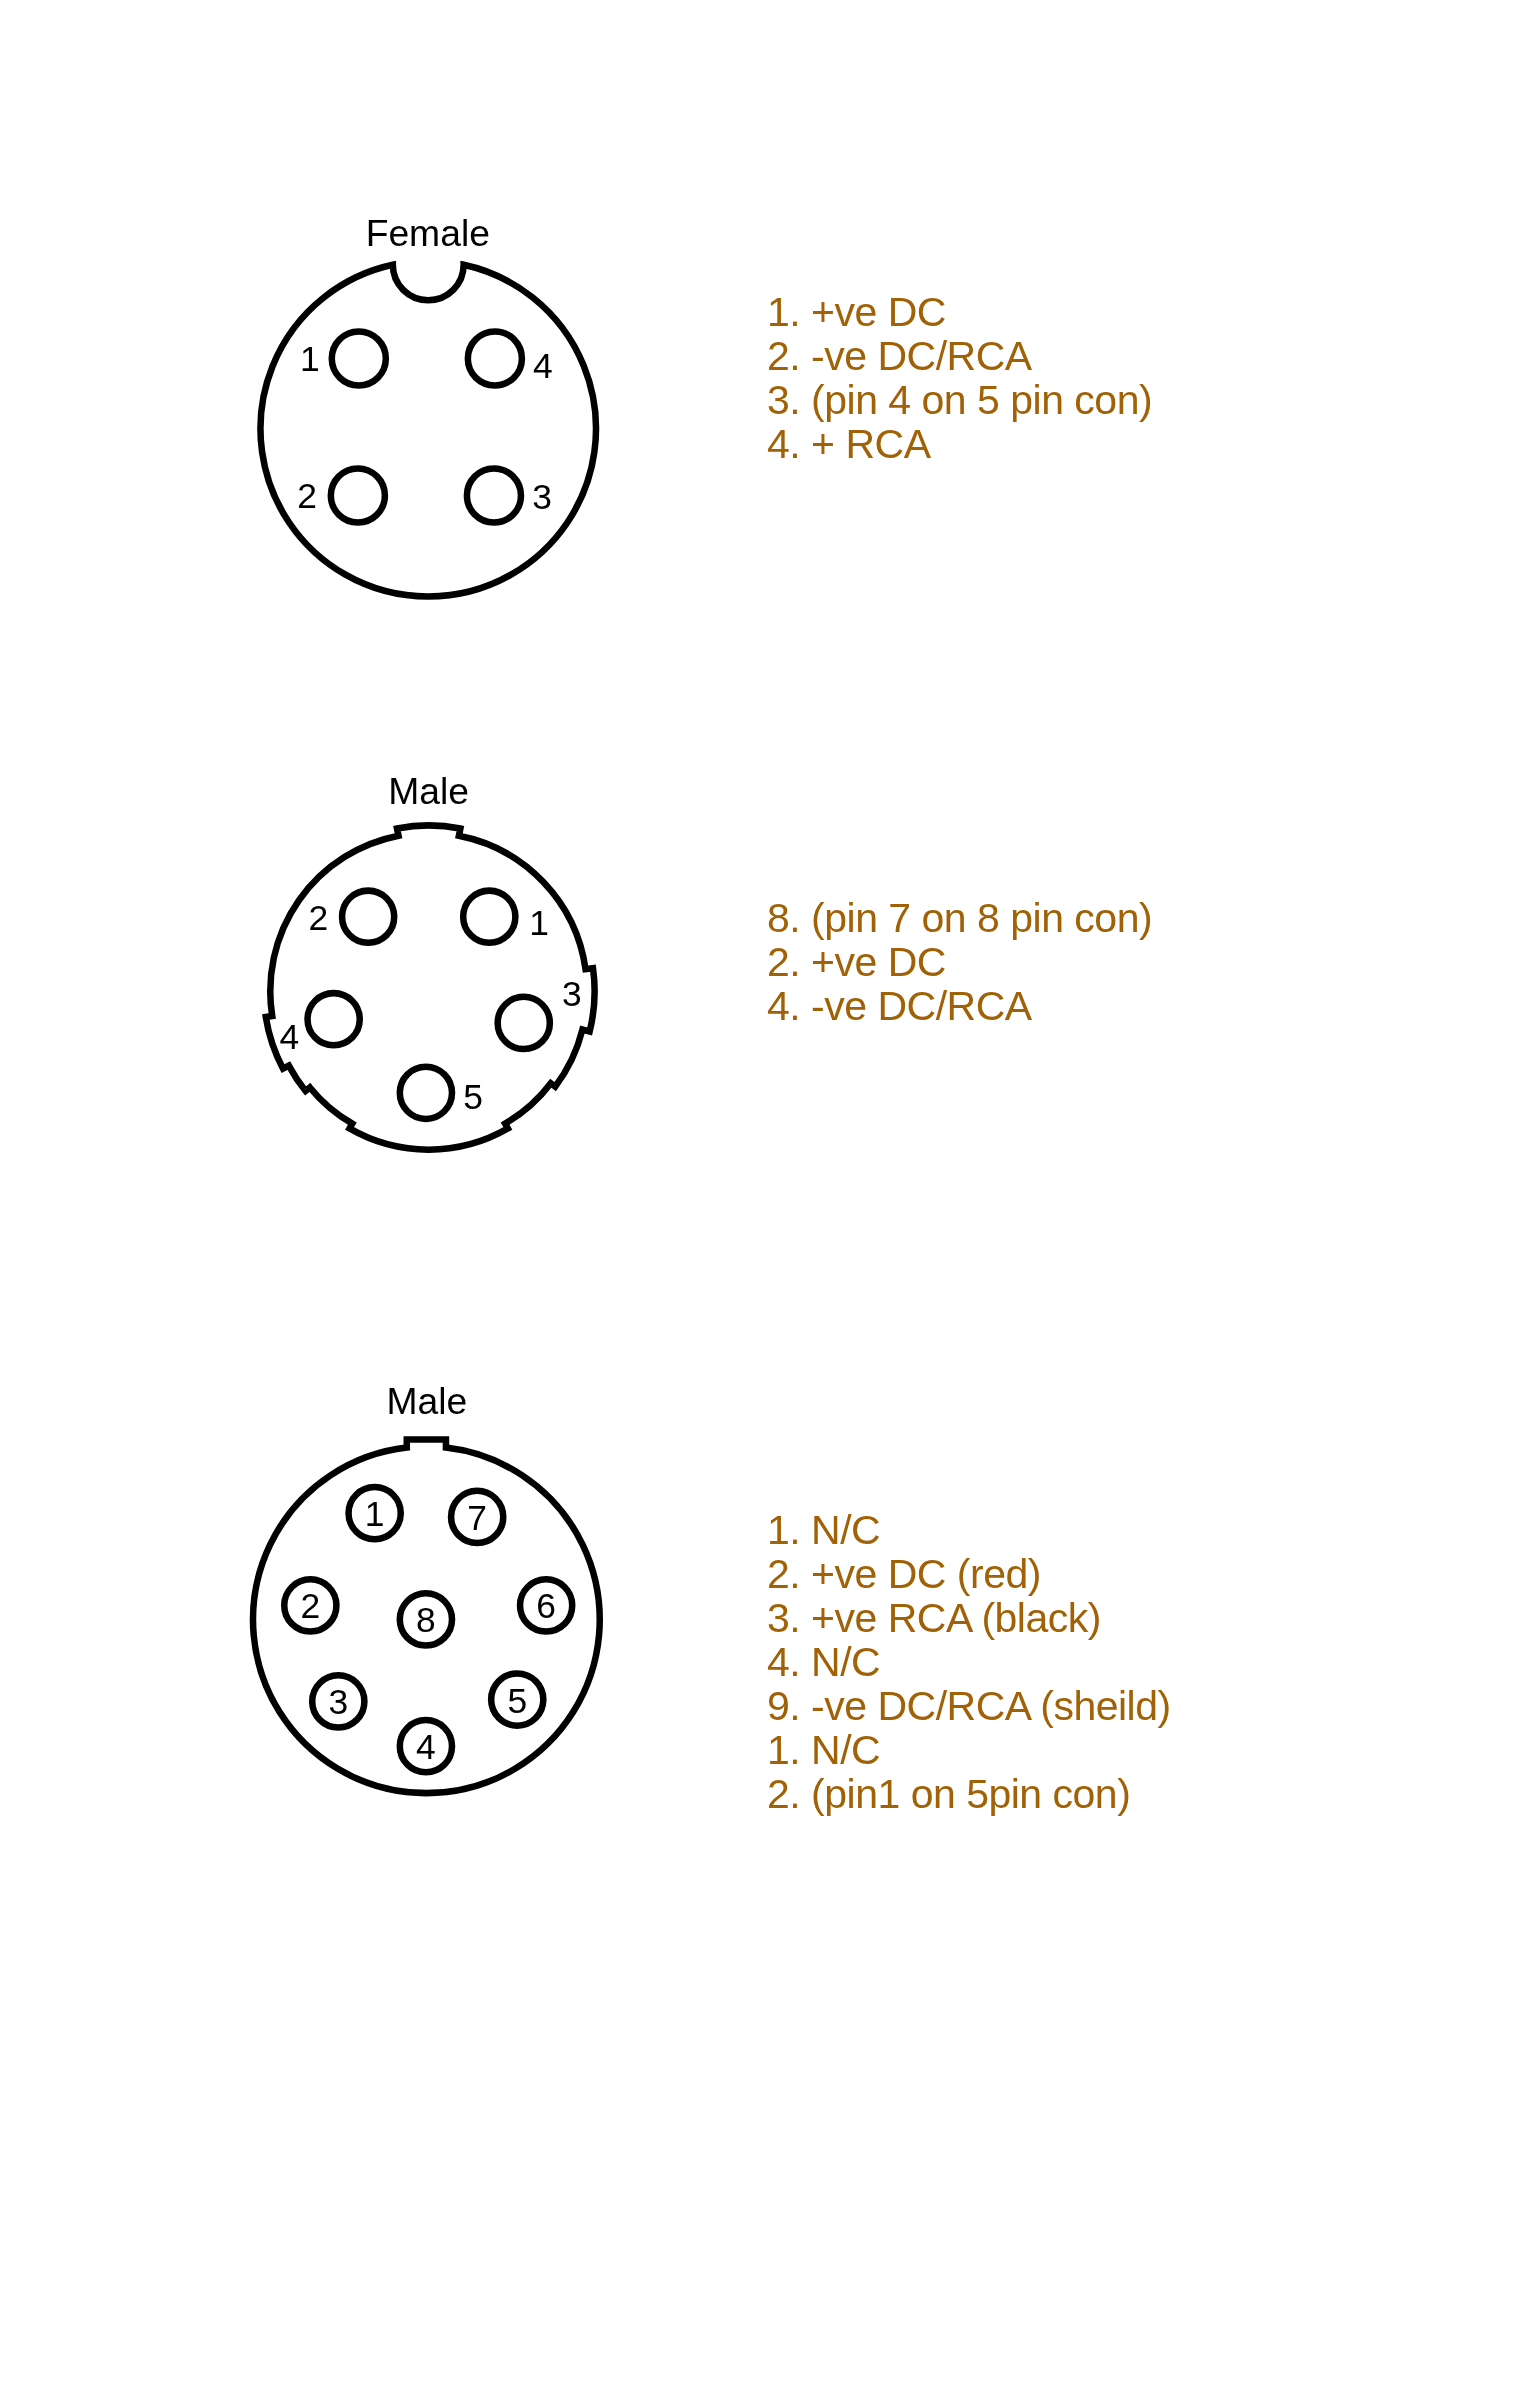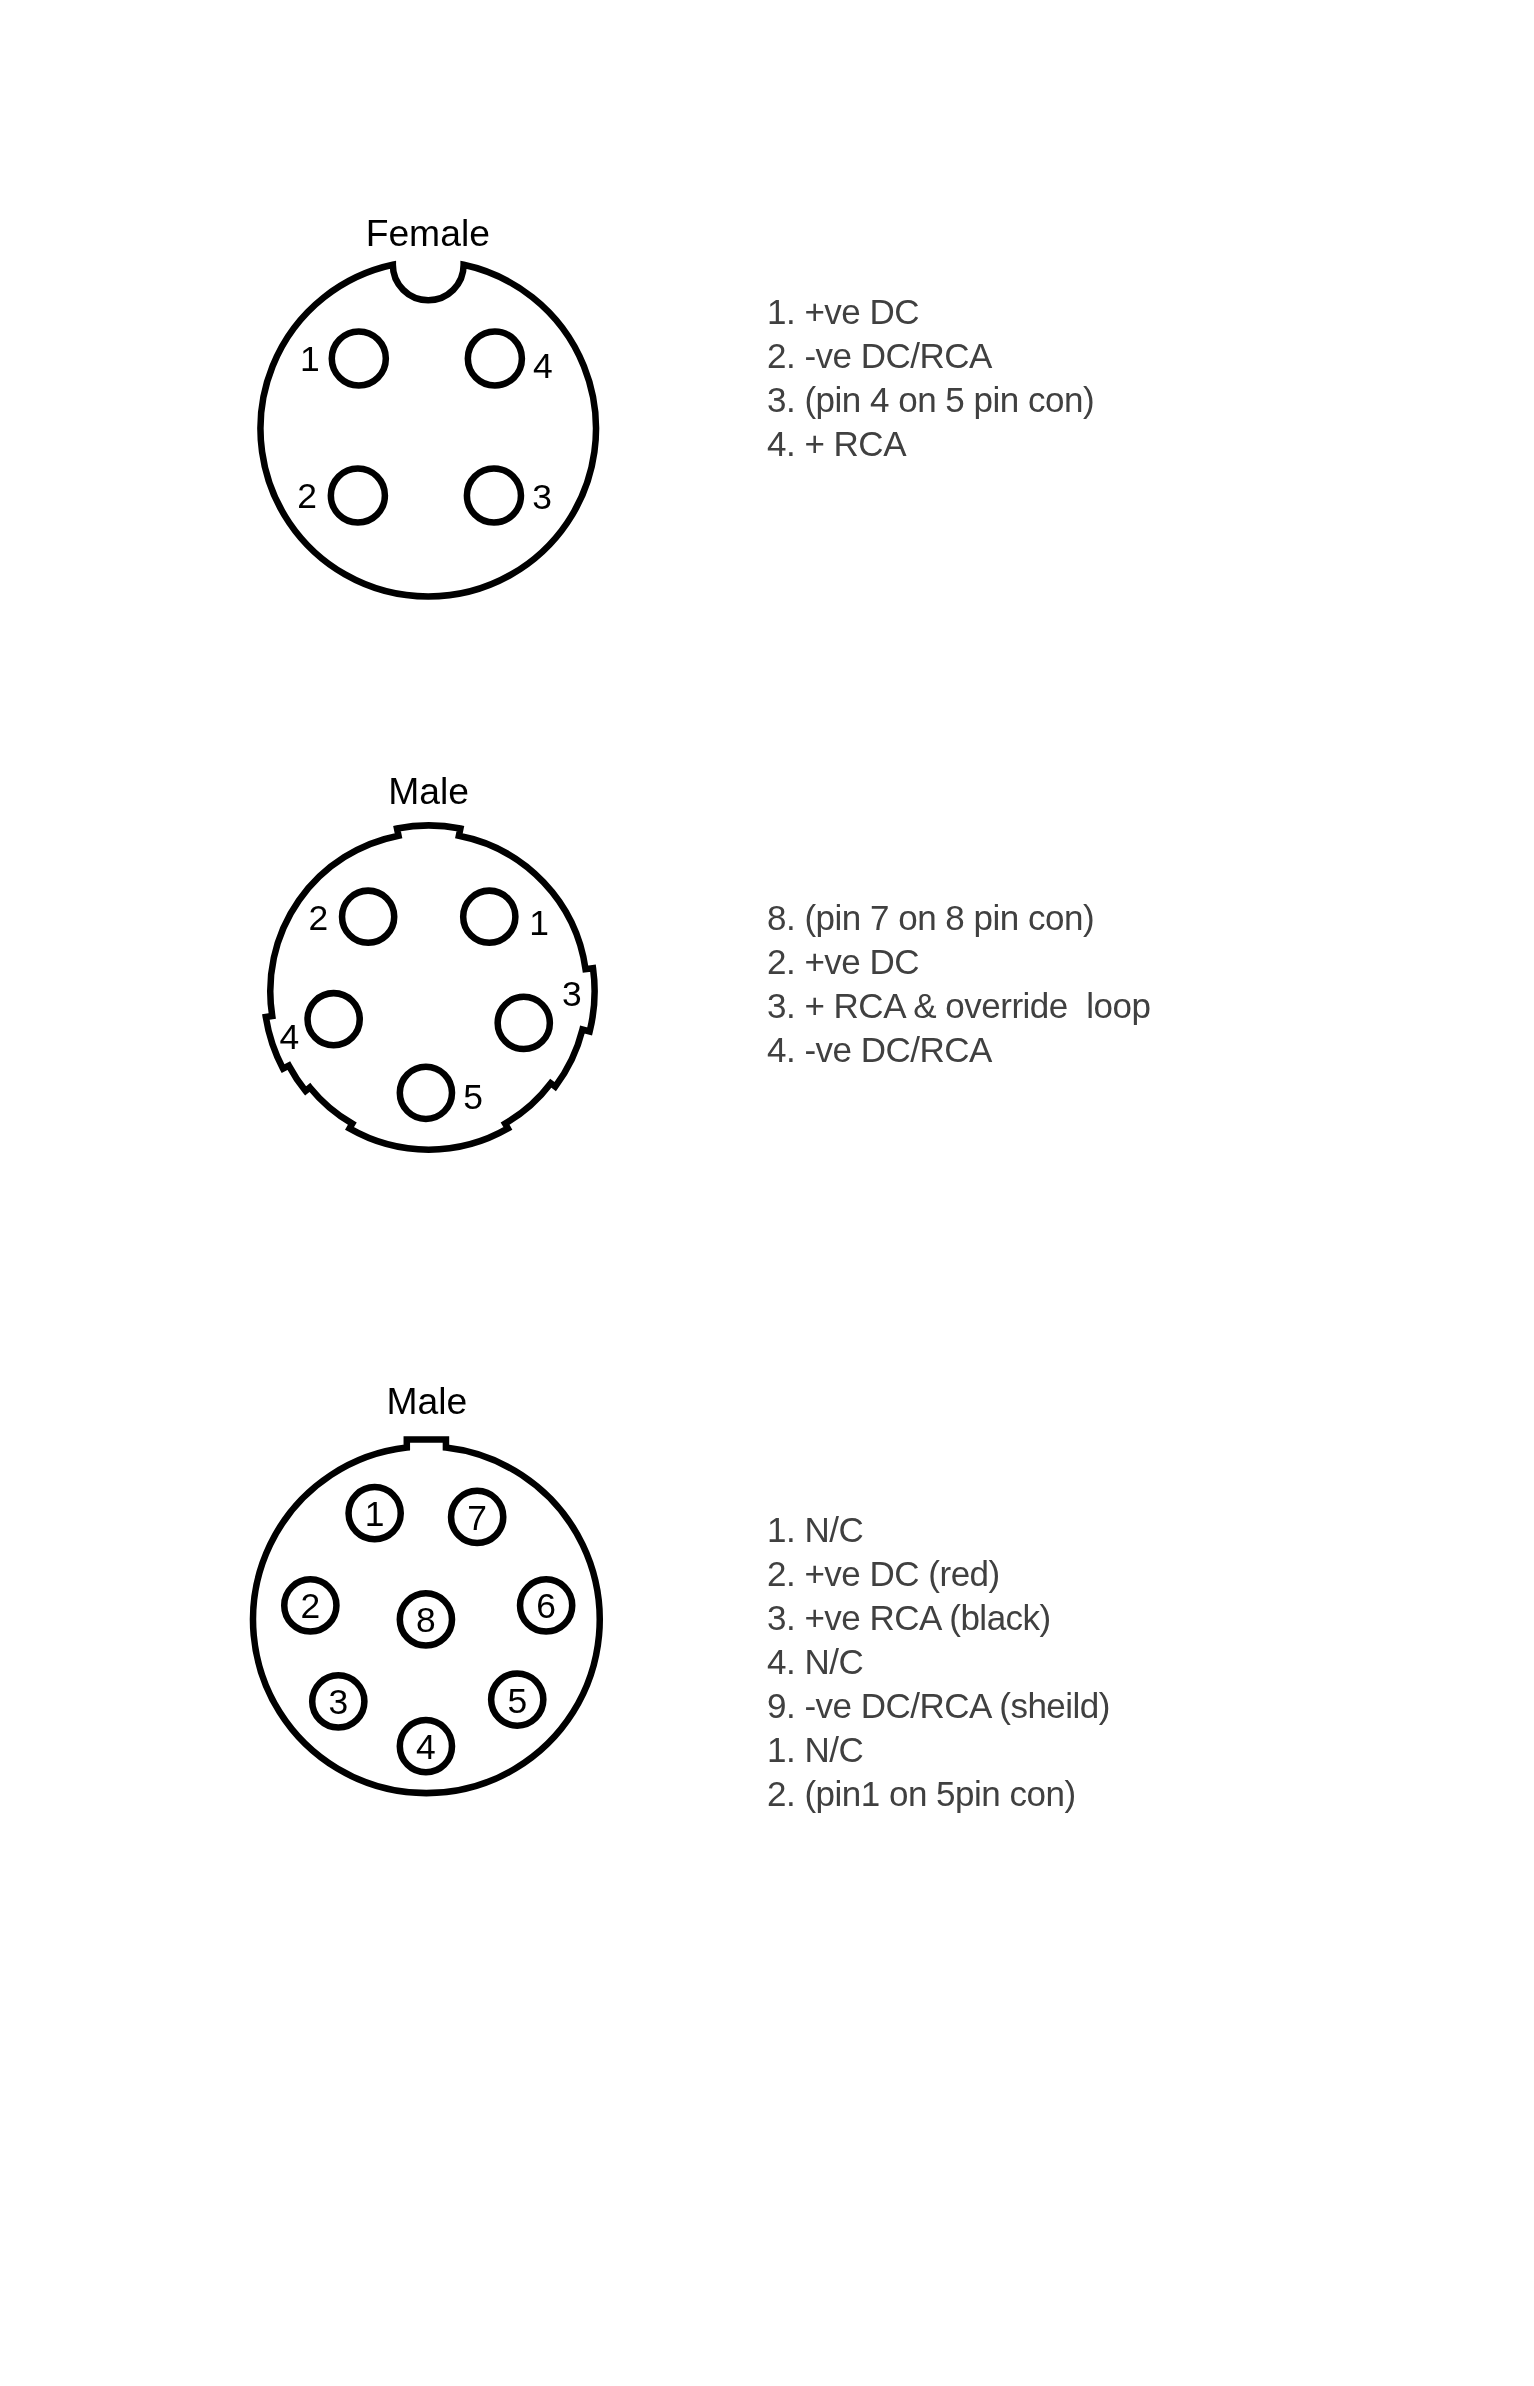--- a/index.html
+++ b/index.html
@@ -6,21 +6,21 @@
   body { width: 1534px; height: 2387px; position: relative; overflow: hidden;
          font-family: "DejaVu Sans Condensed", "Liberation Sans", sans-serif; }
   #stage { position: absolute; left: 0; top: 0; }
   .outline { fill: none; stroke: #000; stroke-width: 7; stroke-linejoin: miter; }
   .pin { fill: none; stroke: #000; stroke-width: 7; }
   .lbl { font-family: "Liberation Sans", sans-serif; fill: #000; }
   .title { font-size: 40px; text-anchor: middle; }
   .pinnum { font-size: 38px; }
   .pinnum-c { font-size: 38px; text-anchor: middle; }
   .pinlist { position: absolute; left: 767px; margin: 0; padding: 0; list-style: none;
-             font-family: "Liberation Sans", sans-serif; font-size: 35px; color: #404040;
+             font-family: "Liberation Sans", sans-serif; font-size: 41px; color: #a16207;
              letter-spacing: -0.5px; }
   .pinlist li { height: 44px; line-height: 44px; white-space: pre; }
 </style>
 </head>
 <body>
 
 <svg id="stage" width="1534" height="2387" viewBox="0 0 1646 2560" xmlns="http://www.w3.org/2000/svg">
 
   <g>
     <text class="lbl title" x="459" y="263">Female</text>
@@ -109,21 +109,20 @@
 <ul class="pinlist" style="top: 290px;">
   <li>1. +ve DC</li>
   <li>2. -ve DC/RCA</li>
   <li>3. (pin 4 on 5 pin con)</li>
   <li>4. + RCA</li>
 </ul>
 
 <ul class="pinlist" style="top: 896px;">
   <li>8. (pin 7 on 8 pin con)</li>
   <li>2. +ve DC</li>
-  <li>3. + RCA &amp; override  loop</li>
   <li>4. -ve DC/RCA</li>
 </ul>
 
 <ul class="pinlist" style="top: 1508px;">
   <li>1. N/C</li>
   <li>2. +ve DC (red)</li>
   <li>3. +ve RCA (black)</li>
   <li>4. N/C</li>
   <li>9. -ve DC/RCA (sheild)</li>
   <li>1. N/C</li>

